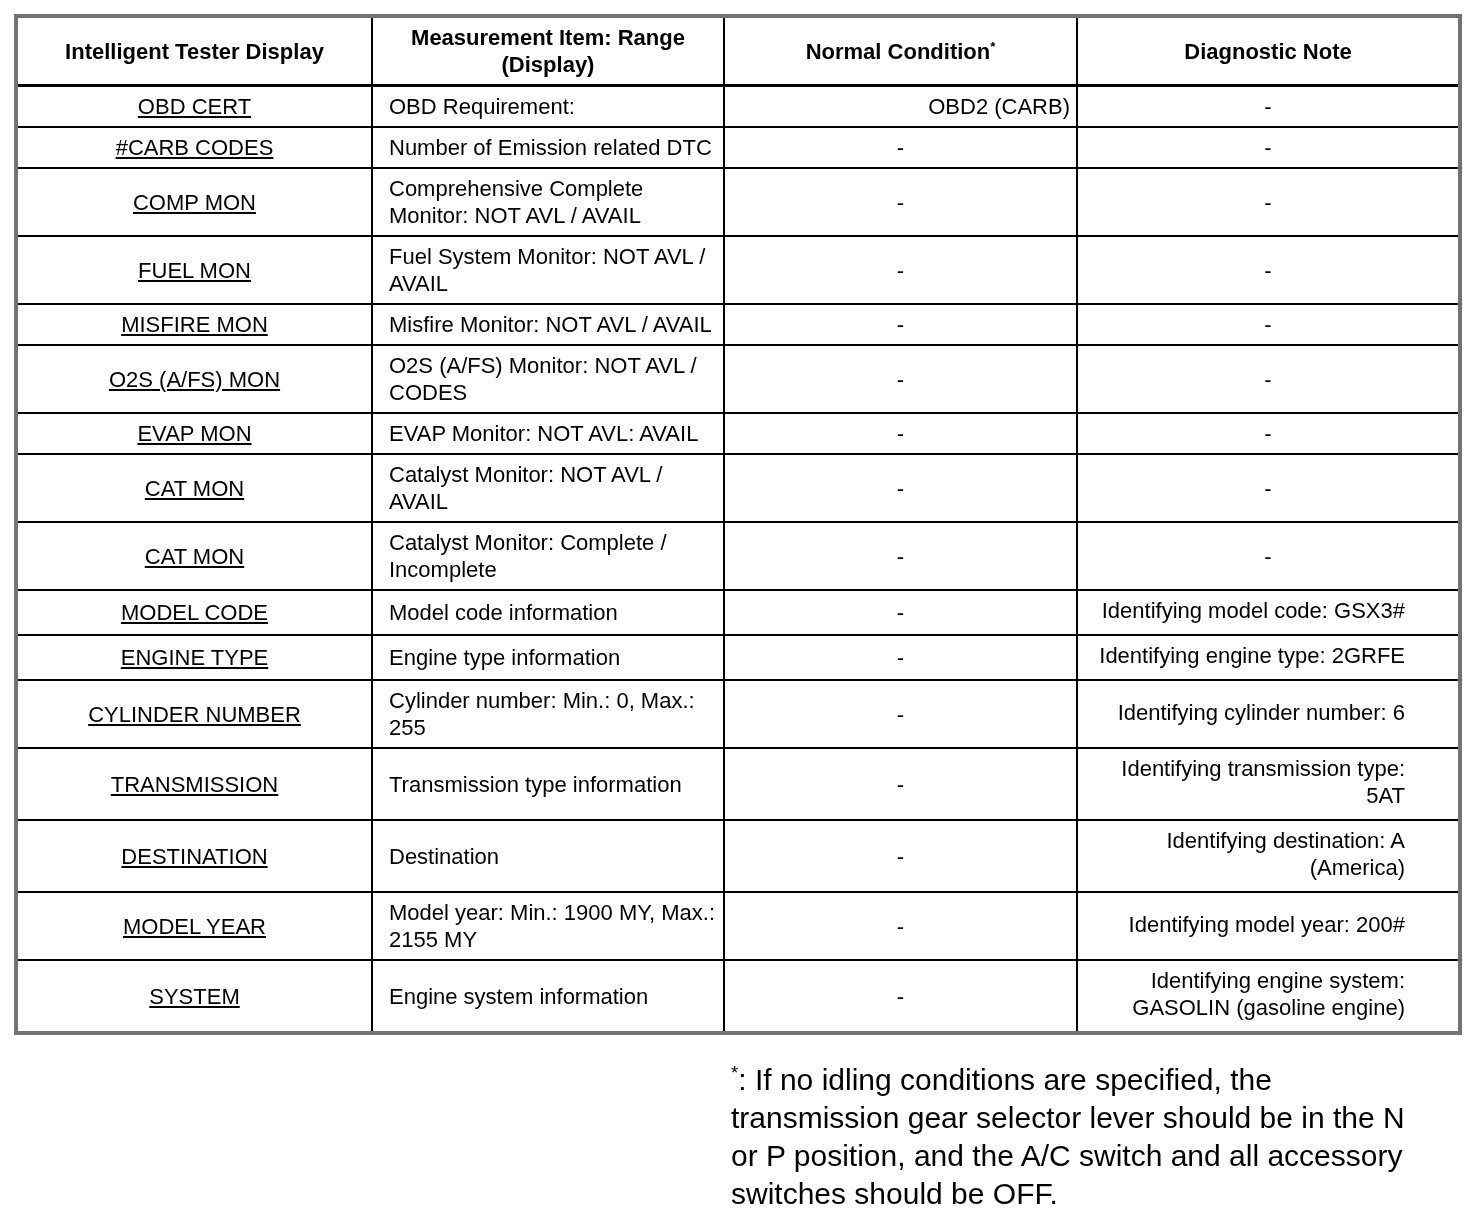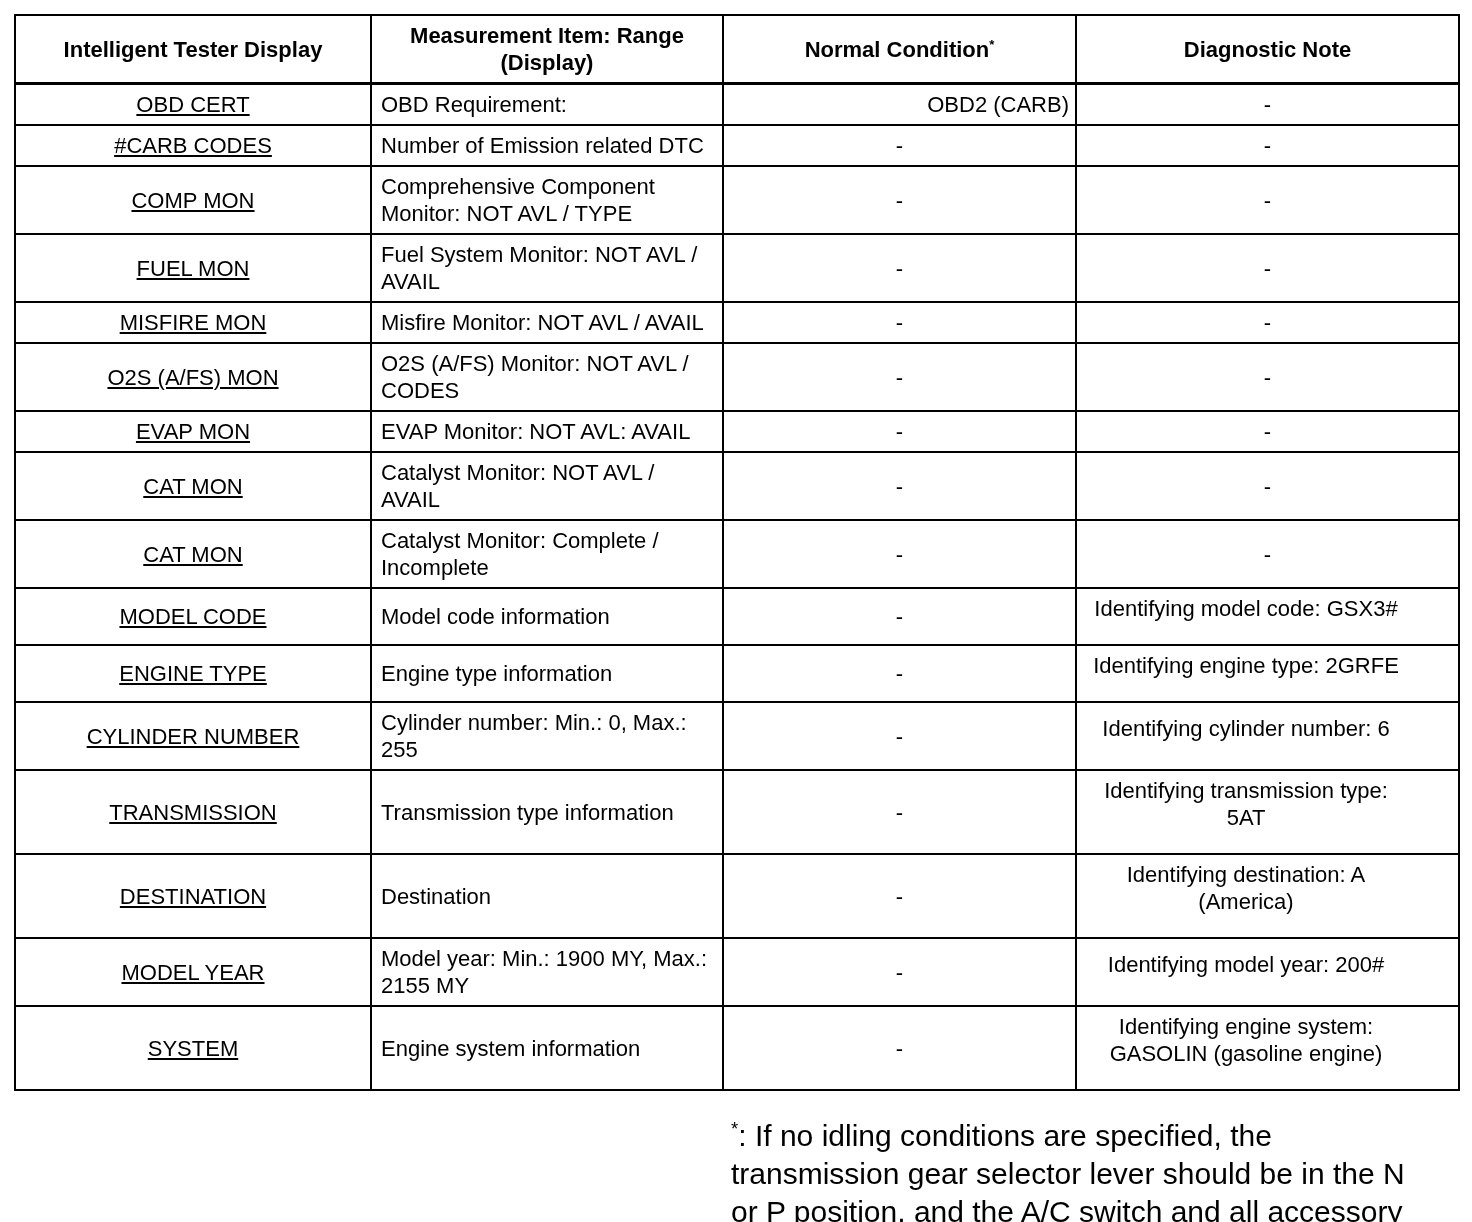--- a/index.html
+++ b/index.html
@@ -9,41 +9,41 @@
     min-height: 1222px;
     font-family: "Liberation Sans", sans-serif;
     color: #000000;
   }
   .page { padding: 14px 14px 0 14px; }
 
   table.data-table {
     border-collapse: collapse;
     table-layout: fixed;
     width: 1444px;
-    border: 1px solid #737373;
+    border: 4px solid #737373;
   }
   th, td {
     border: 2px solid #000;
     vertical-align: middle;
     font-size: 22px;
     line-height: 27px;
     overflow-wrap: break-word;
   }
   thead th {
     font-weight: bold;
     text-align: center;
     height: 66px;
     padding: 6px 8px;
     border-bottom: 3px solid #000;
   }
   tbody td { height: 41px; padding: 6px; }
   td.col-display { text-align: center; text-decoration: underline; }
-  td.col-measurement { text-align: left; padding: 6px 6px 6px 9px; }
+  td.col-measurement { text-align: left; padding: 6px 6px 6px 16px; }
   td.col-normal { text-align: right; padding: 6px 6px 6px 10px; }
-  td.col-note { text-align: center; padding: 6px 53px 22px 10px; }
+  td.col-note { text-align: right; padding: 6px 53px 10px 10px; }
   td.dash { text-align: center; padding: 6px; }
 
   sup.hdr-sup { font-size: 0.6em; vertical-align: super; line-height: 0; }
 
   .footnote {
     margin: 26px 0 0 717px;
     width: 700px;
     font-size: 30px;
     line-height: 38px;
     text-align: left;
@@ -78,21 +78,21 @@
           <td class="col-note dash">-</td>
         </tr>
         <tr>
           <td class="col-display">#CARB CODES</td>
           <td class="col-measurement">Number of Emission related DTC</td>
           <td class="col-normal dash">-</td>
           <td class="col-note dash">-</td>
         </tr>
         <tr>
           <td class="col-display">COMP MON</td>
-          <td class="col-measurement">Comprehensive Component Monitor: NOT AVL / TYPE</td>
+          <td class="col-measurement">Comprehensive Complete Monitor: NOT AVL / AVAIL</td>
           <td class="col-normal dash">-</td>
           <td class="col-note dash">-</td>
         </tr>
         <tr>
           <td class="col-display">FUEL MON</td>
           <td class="col-measurement">Fuel System Monitor: NOT AVL / AVAIL</td>
           <td class="col-normal dash">-</td>
           <td class="col-note dash">-</td>
         </tr>
         <tr>

